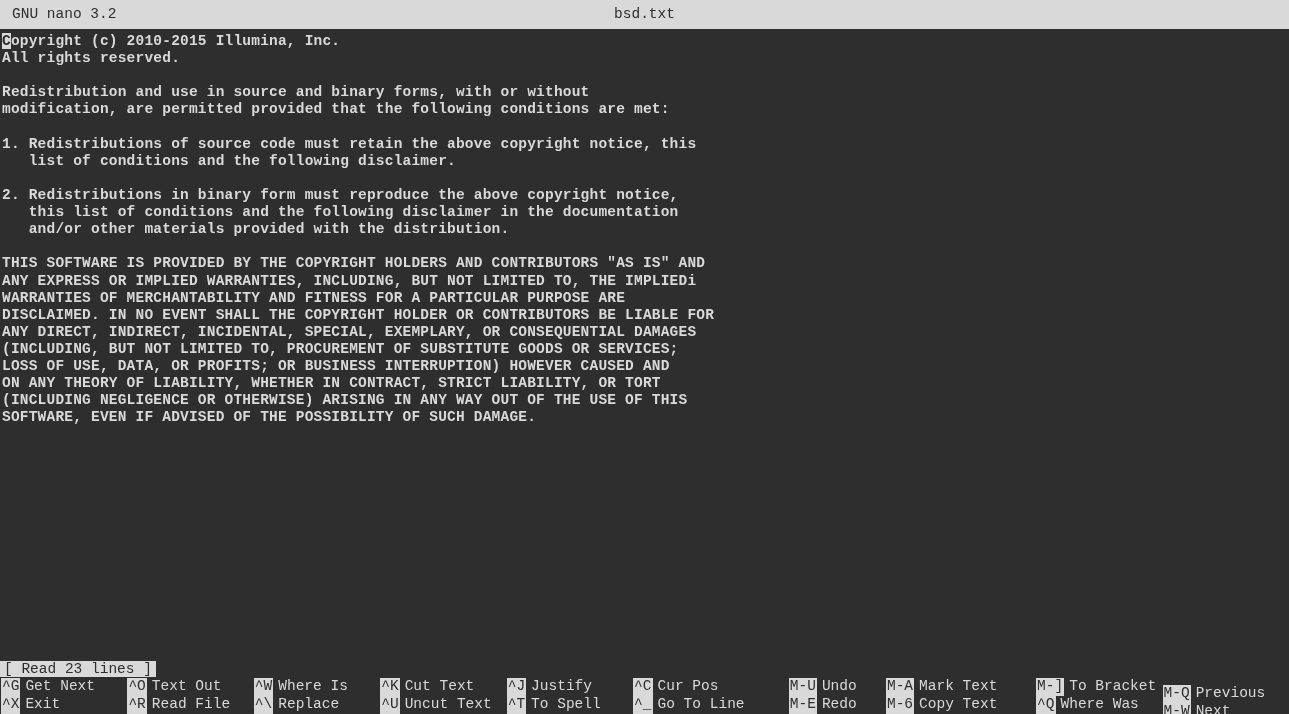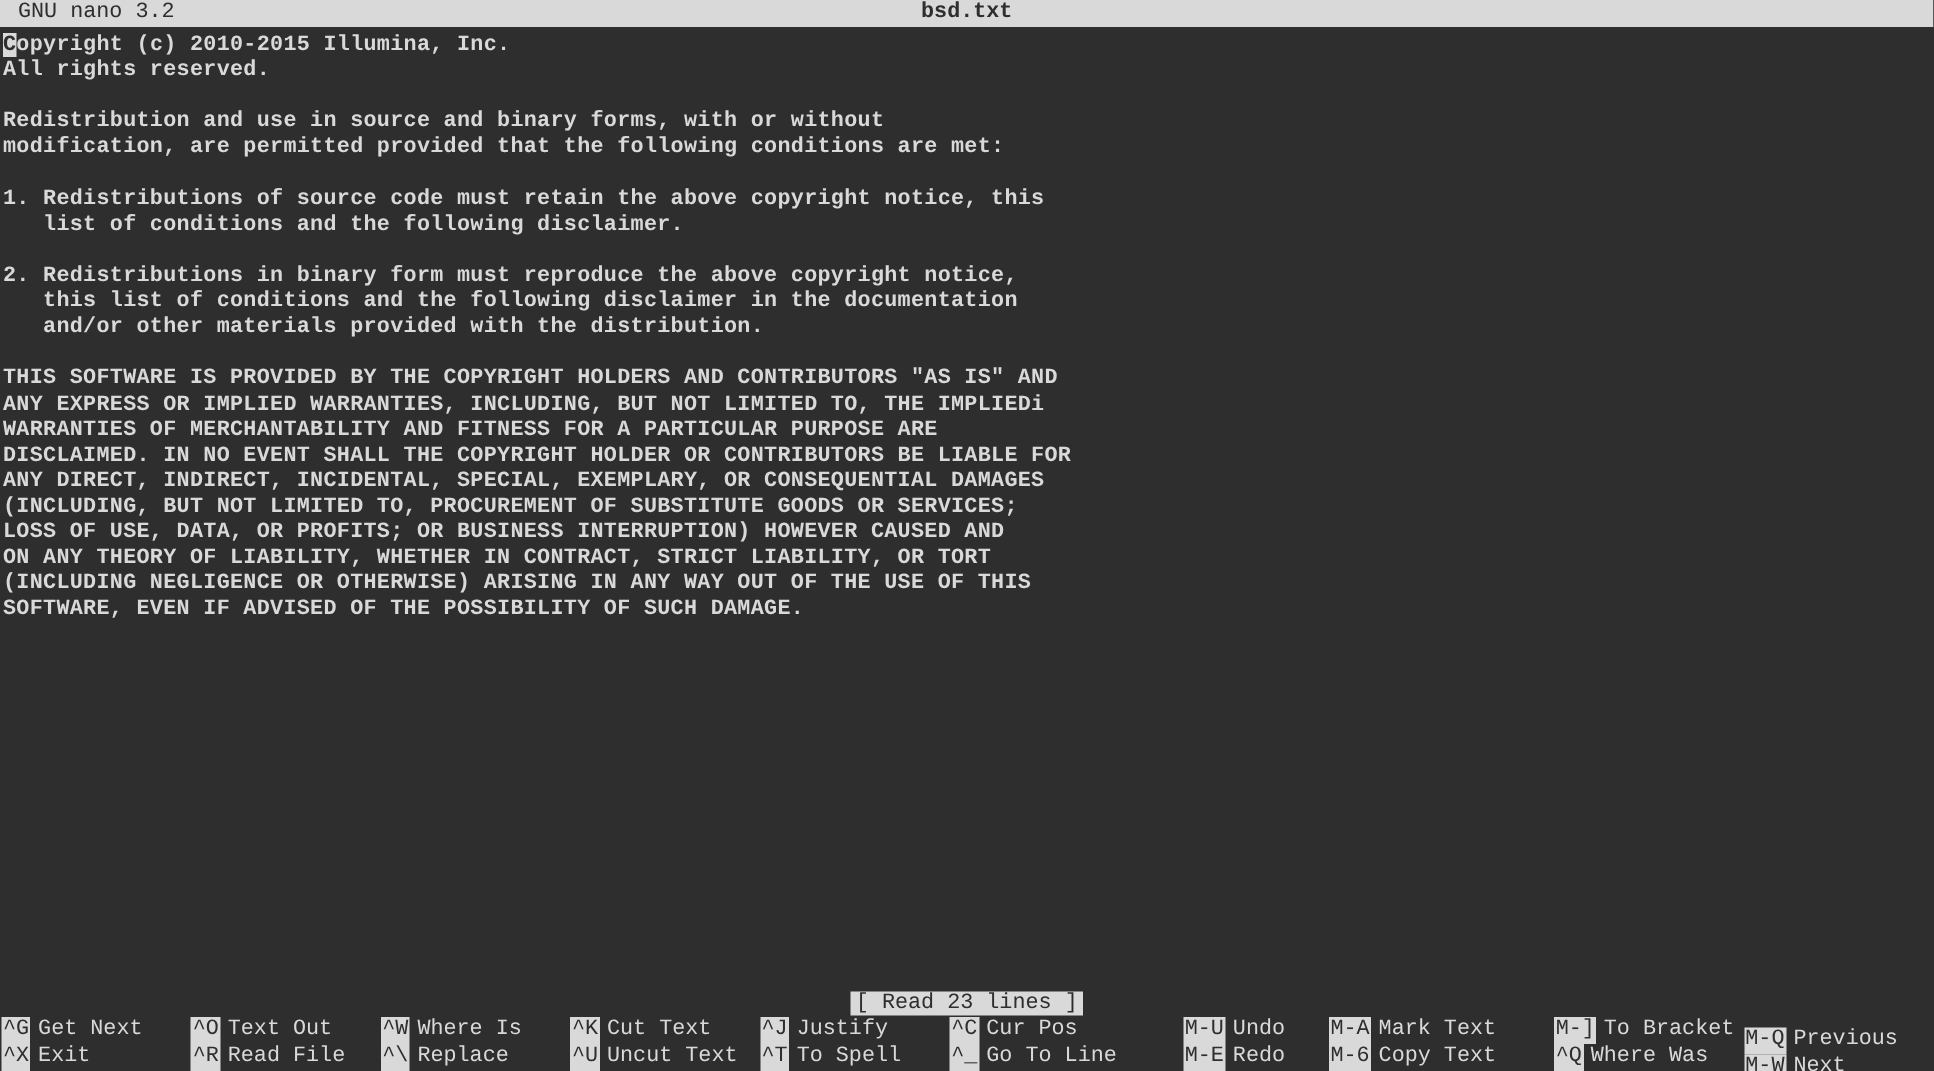--- a/index.html
+++ b/index.html
@@ -16,50 +16,49 @@
       height: 714px;
       overflow: hidden;
       position: relative;
       line-height: 1.18;
     }
     .header {
       background: #d9d9d9;
       color: #2e2e2e;
       display: flex;
       align-items: center;
-      height: 18px;
+      height: 29px;
       position: relative;
       text-align: center;
     }
     .header-left {
       position: absolute;
       left: 12px;
     }
     .header-center {
       position: absolute;
       left: 50%;
       transform: translateX(-50%);
-      font-weight: bold;
     }
     .editor-area {
       padding: 4px 0 0 2px;
       white-space: pre;
       letter-spacing: 0.2px;
       font-weight: bold;
     }
     .cursor-char {
       background: #d9d9d9;
       color: #2e2e2e;
     }
     .status-line {
       position: absolute;
       bottom: 36px;
       left: 0;
       width: 100%;
-      text-align: center;
+      text-align: left;
       margin-top: 13px;
     }
     .status-text {
       background: #d9d9d9;
       color: #2e2e2e;
       padding: 0 4px;
     }
     .footer {
       position: absolute;
       bottom: 0;

